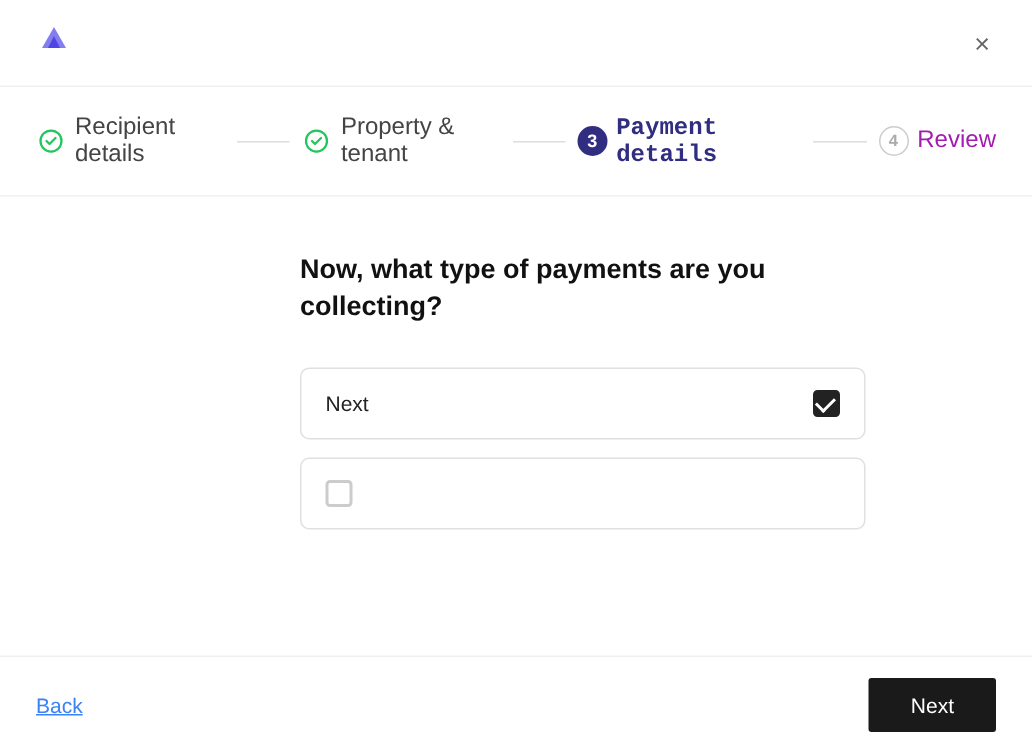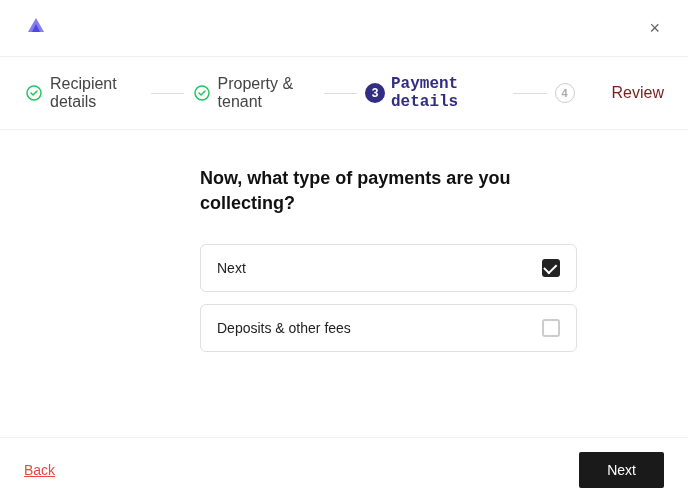--- a/index.html
+++ b/index.html
@@ -72,21 +72,21 @@
     }
     .step-icon.inactive {
       border: 1.5px solid #ccc;
       color: #aaa;
     }
     .step-label {
       font-size: 16px;
     }
     .step.completed .step-label { color: #444; }
     .step.active .step-label { color: #312e81; font-weight: 600; font-family: Liberation Mono, monospace; }
-    .step.inactive .step-label { color: #7f1d1d; margin-left: 31px; }
+    .step.inactive .step-label { color: #a21caf; }
     .step-divider {
       width: 40px;
       height: 1px;
       background: #ddd;
       margin: 0 8px;
     }
 
     
     .main {
       padding: 36px 111px 36px 200px;
@@ -157,21 +157,21 @@
       align-items: center;
       justify-content: space-between;
       padding: 14px 24px;
       border-top: 1px solid #f0f0f0;
       background: #fff;
     }
     .back-btn {
       background: none;
       border: none;
       font-size: 14px;
-      color: #ef4444;
+      color: #3b82f6;
       cursor: pointer;
       text-decoration: underline;
       padding: 0;
     }
     .next-btn {
       background: #1a1a1a;
       color: #fff;
       border: none;
       border-radius: 2px;
       padding: 10px 28px;
@@ -235,21 +235,20 @@
   <div class="question-title">Now, what type of payments are you collecting?</div>
 
   <div class="options">
 
     <div class="option-row">
       <span class="option-label">Next</span>
       <div class="checkbox checked"></div>
     </div>
 
     <div class="option-row">
-      <span class="option-label">Deposits &amp; other fees</span>
       <div class="checkbox unchecked"></div>
     </div>
   </div>
 </div>
 
 <div class="footer">
   <button class="back-btn">Back</button>
   <button class="next-btn">Next</button>
 </div>
 

